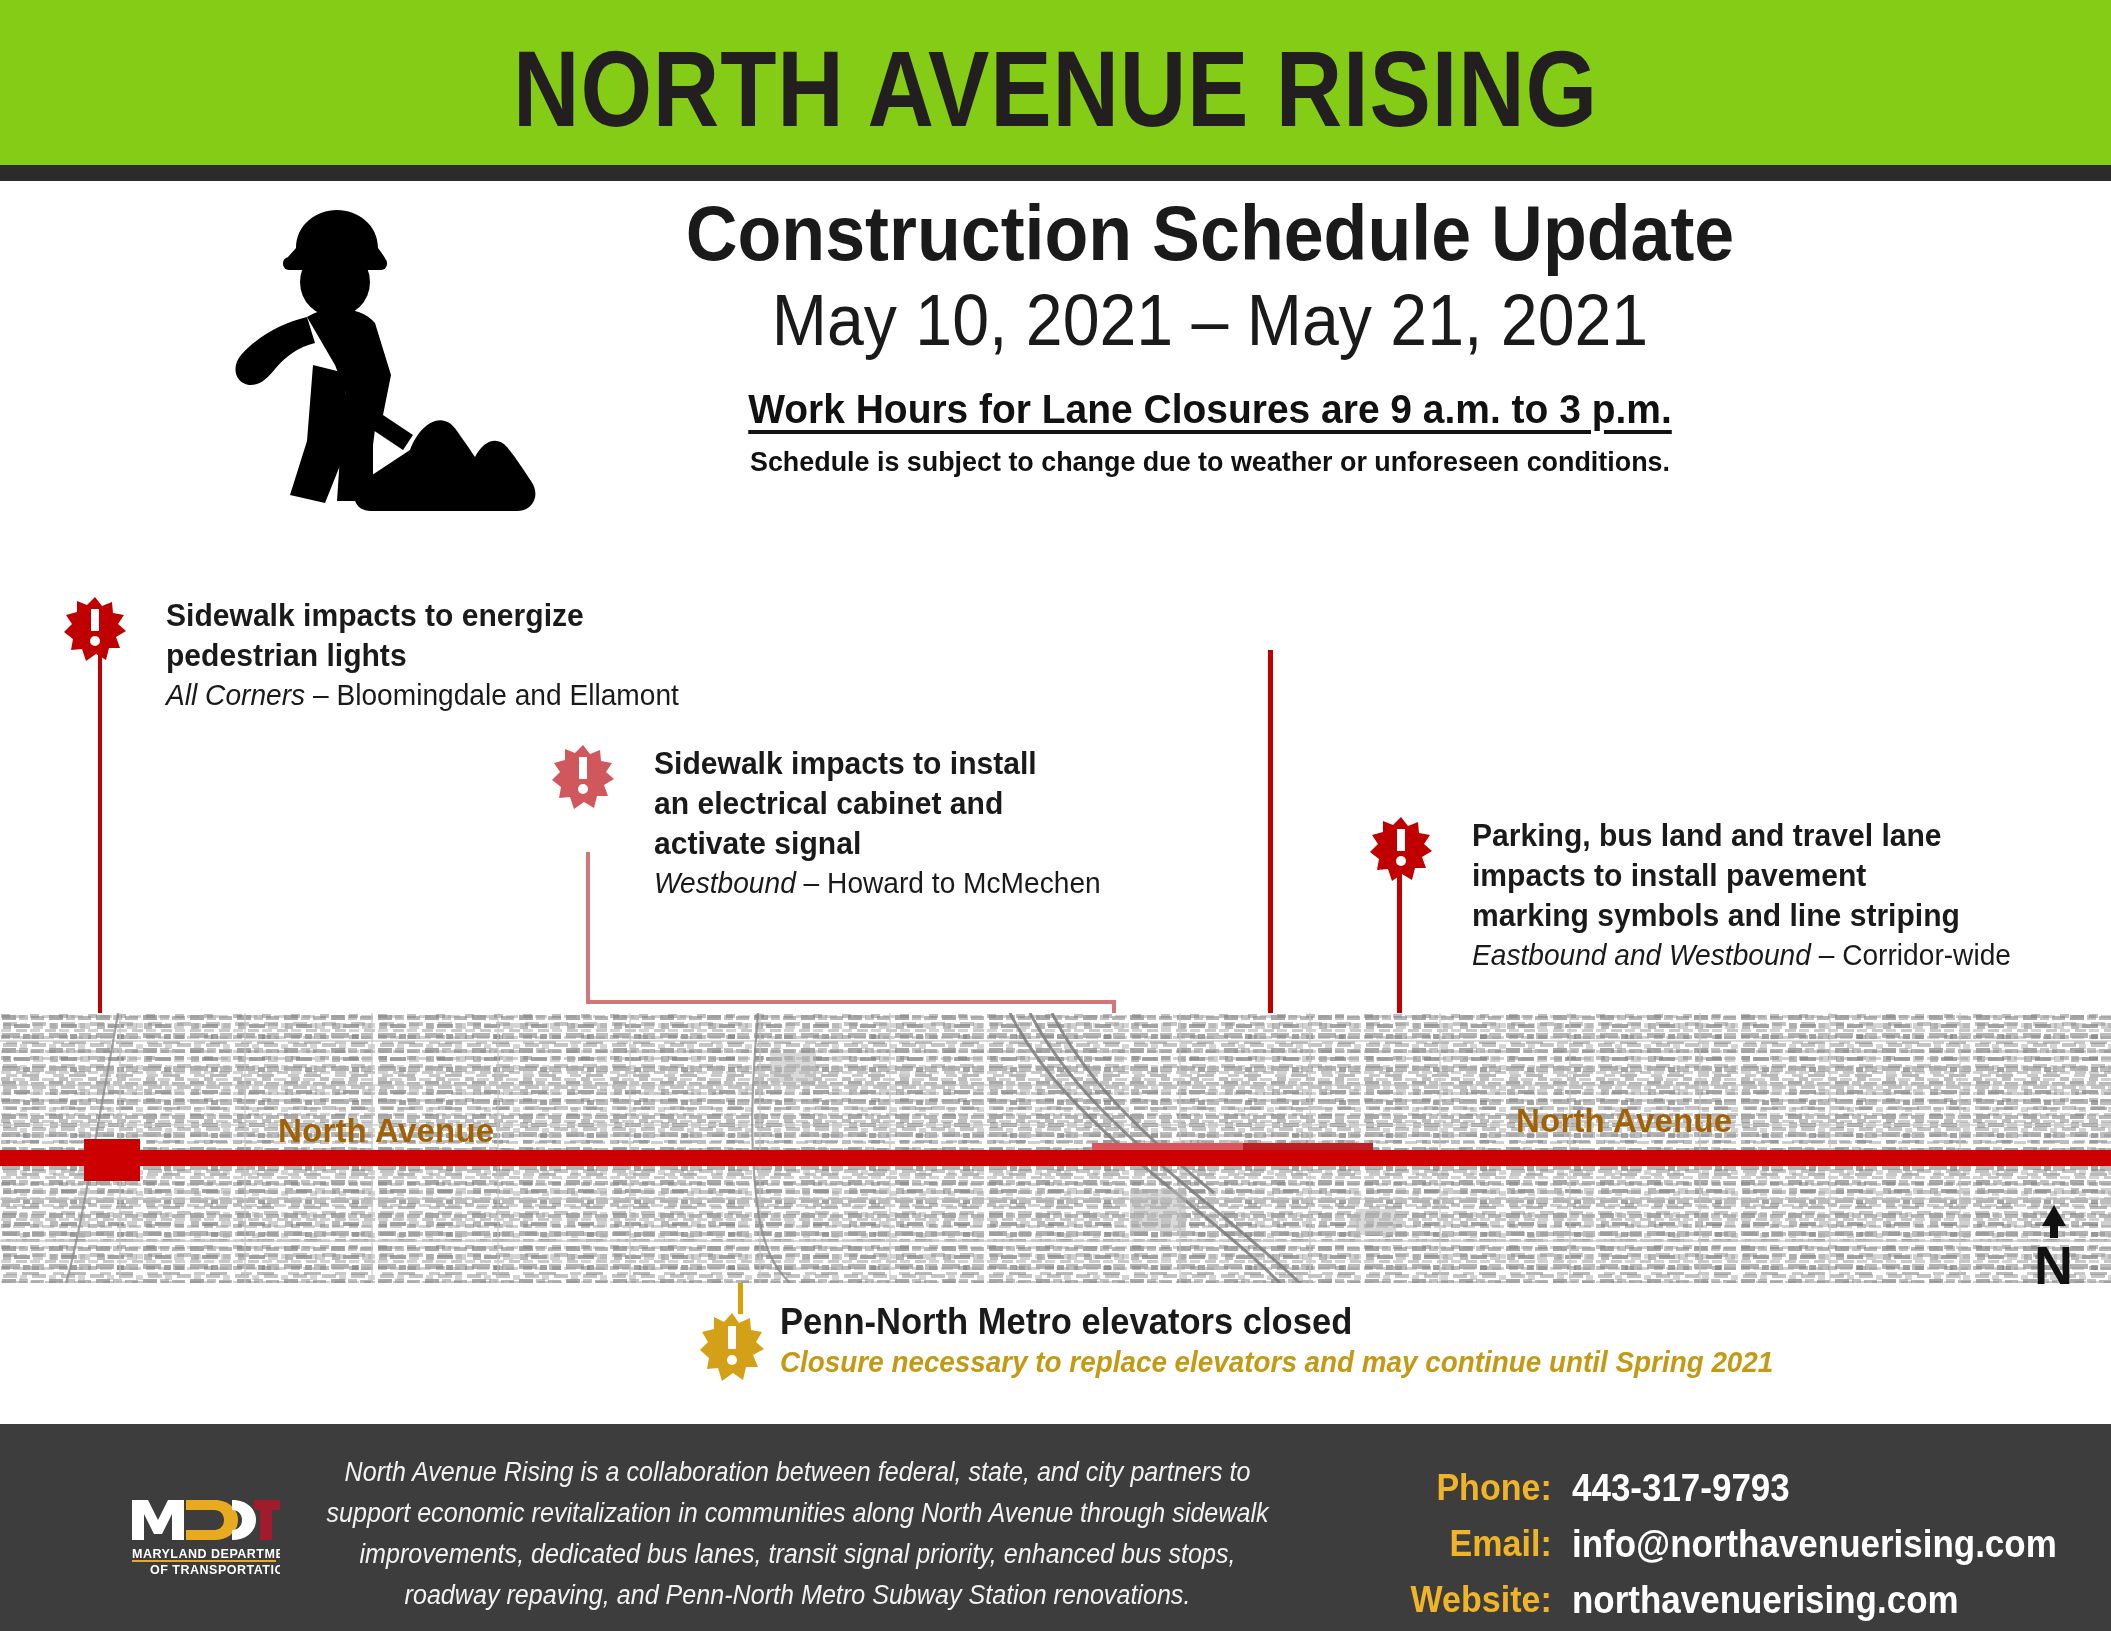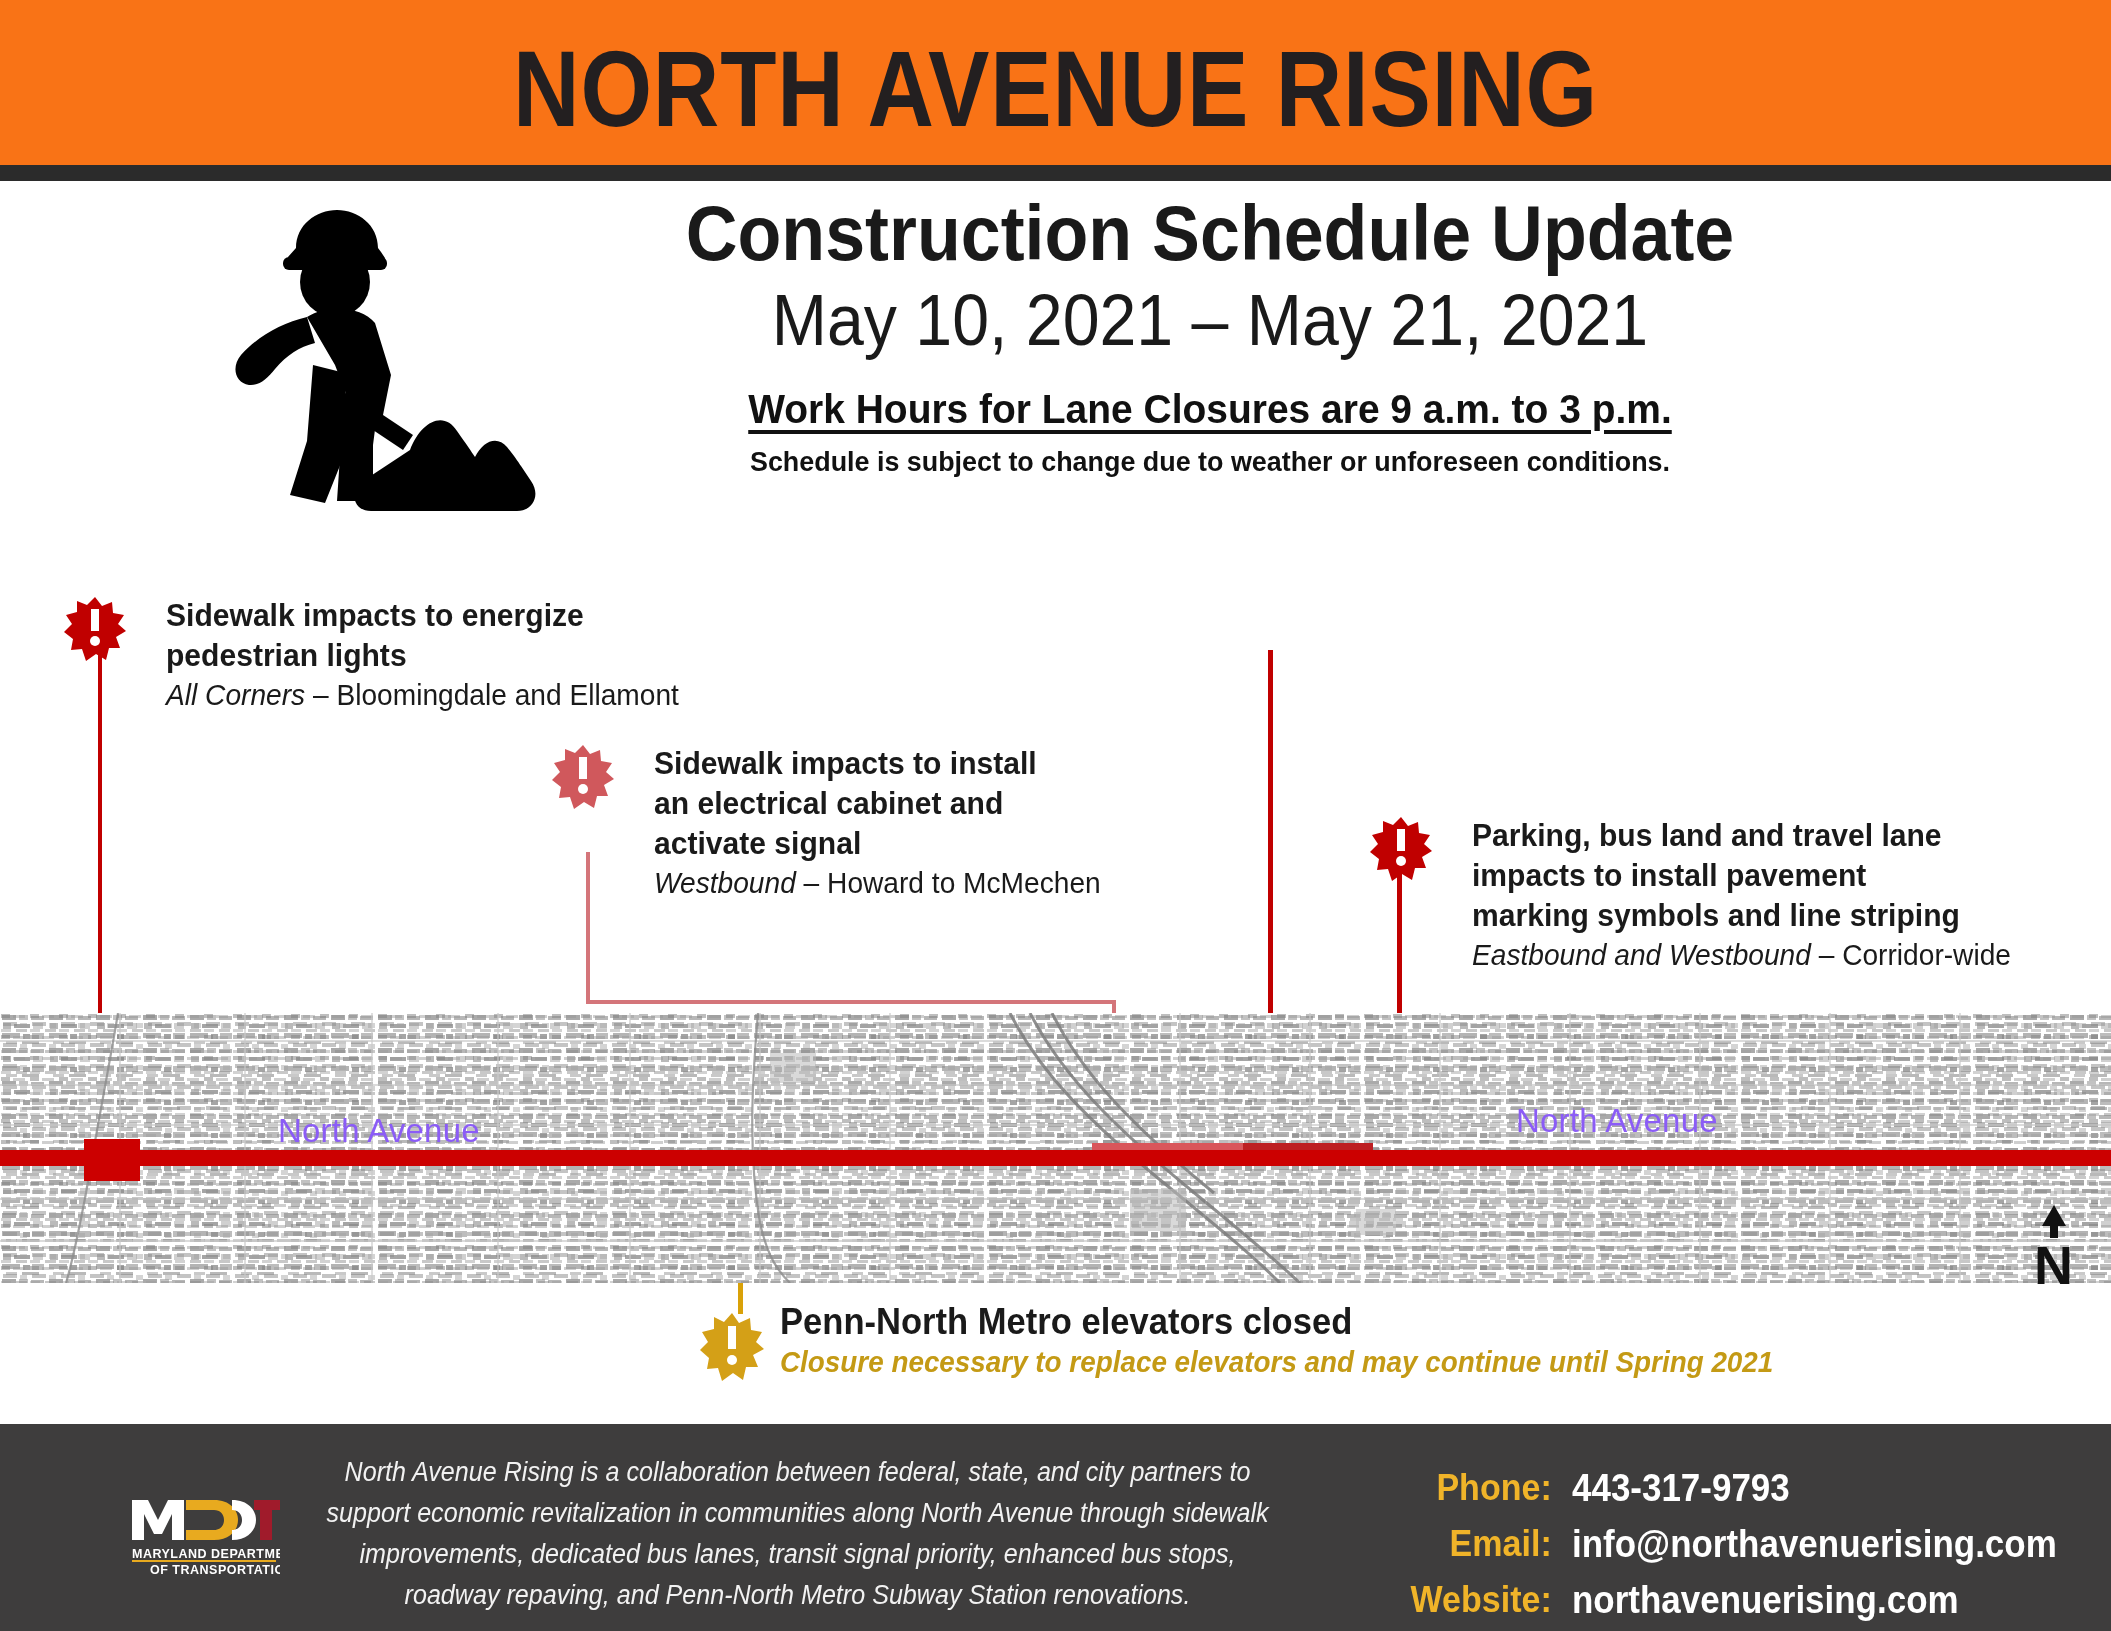--- a/index.html
+++ b/index.html
@@ -8,21 +8,21 @@
     background:#ffffff;
     font-family:"Liberation Sans", sans-serif;
     overflow:hidden;
     position:relative;
   }
   .stage{position:relative;width:2111px;height:1631px;overflow:hidden;}
 
   
   .banner{
     position:absolute;left:0;top:0;width:2111px;height:168px;
-    background:#f97316;
+    background:#84cc16;
   }
   .banner-title{
     position:absolute;left:0;top:36px;width:2111px;
     text-align:center;
     font-family:"Liberation Sans", sans-serif;
     font-weight:700;
     font-size:107px;
     line-height:107px;
     letter-spacing:1px;
     color:#231F20;
@@ -97,21 +97,21 @@
   .road-cap{
     position:absolute;width:56px;height:42px;background:#CC0000;z-index:7;
   }
   .hl-band{
     position:absolute;height:18px;background:#D9565B;z-index:5;
   }
   .hl-band-dark{
     position:absolute;height:18px;background:#BD1F22;z-index:6;
   }
   .ave-label{
-    position:absolute;font-size:33px;line-height:36px;color:#8b5cf6;font-weight:400;
+    position:absolute;font-size:33px;line-height:36px;color:#a16207;font-weight:700;
     z-index:8;letter-spacing:.2px;
   }
   .compass{
     position:absolute;right:22px;bottom:-6px;z-index:9;text-align:center;
   }
   .compass .n{font-size:54px;font-weight:700;color:#111;line-height:46px;}
 
   
   .metro{position:absolute;left:700px;top:1300px;}
   .metro .burst{position:absolute;left:0;top:12px;width:64px;height:70px;}

